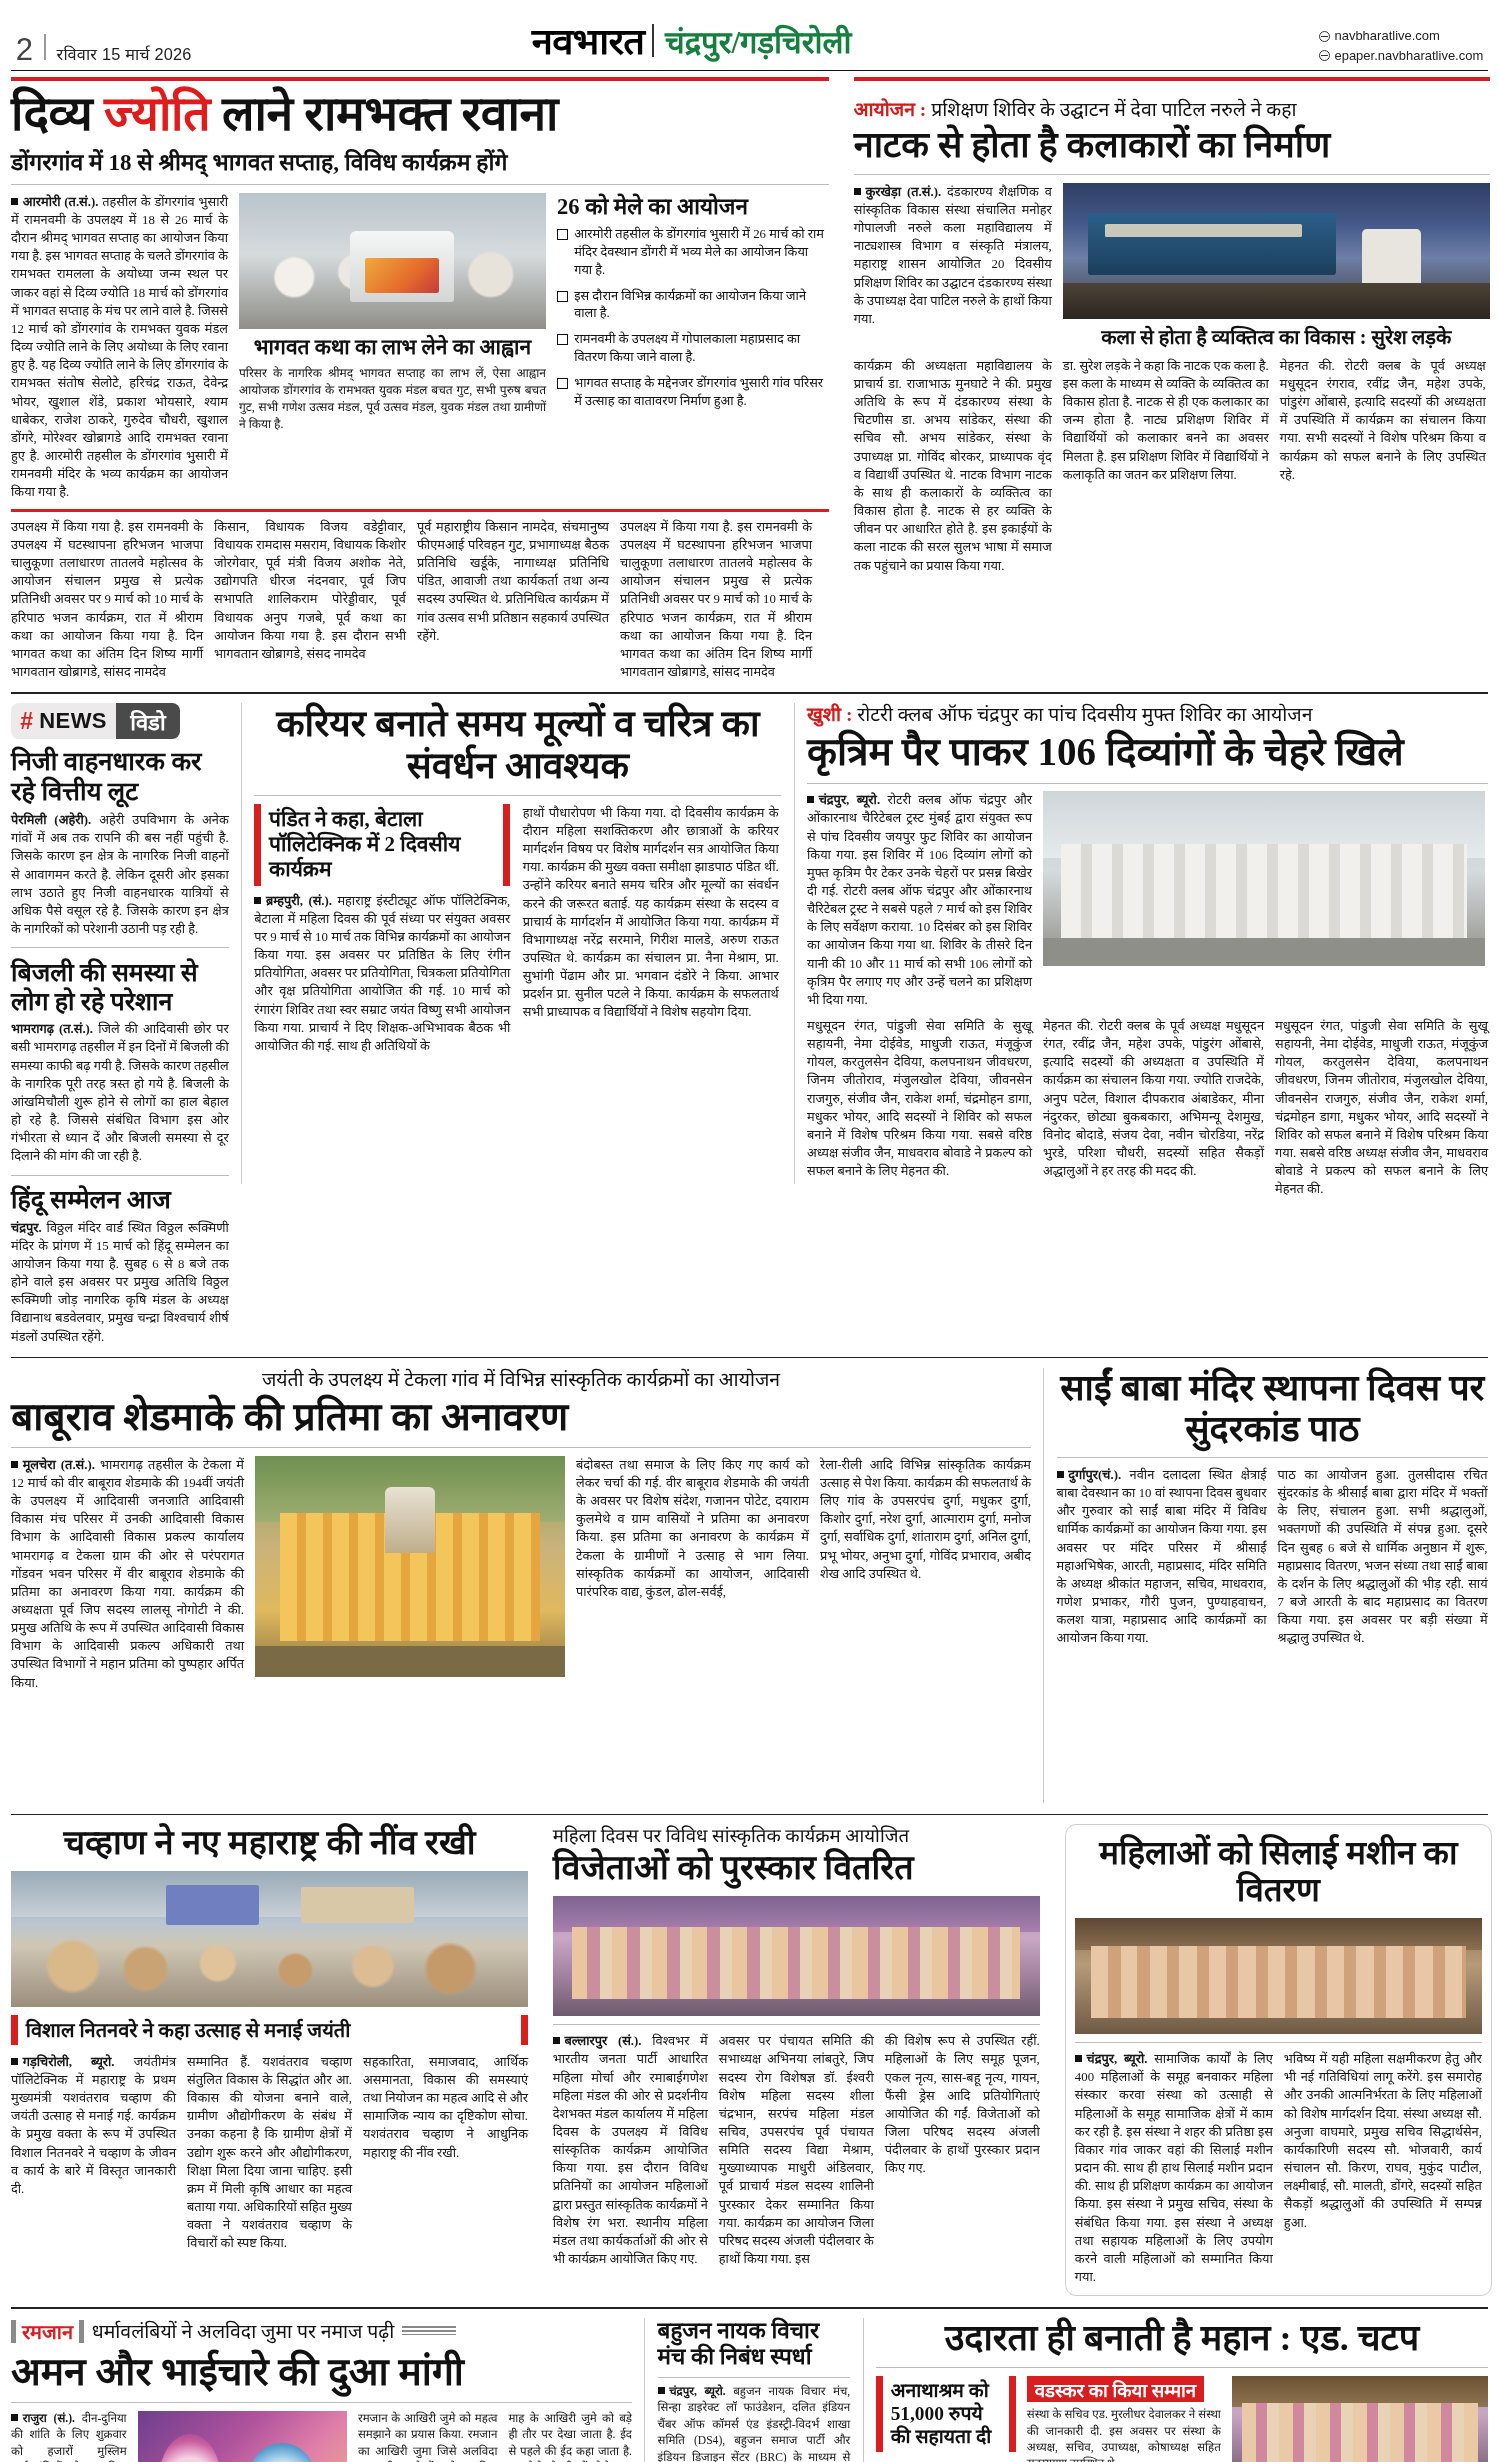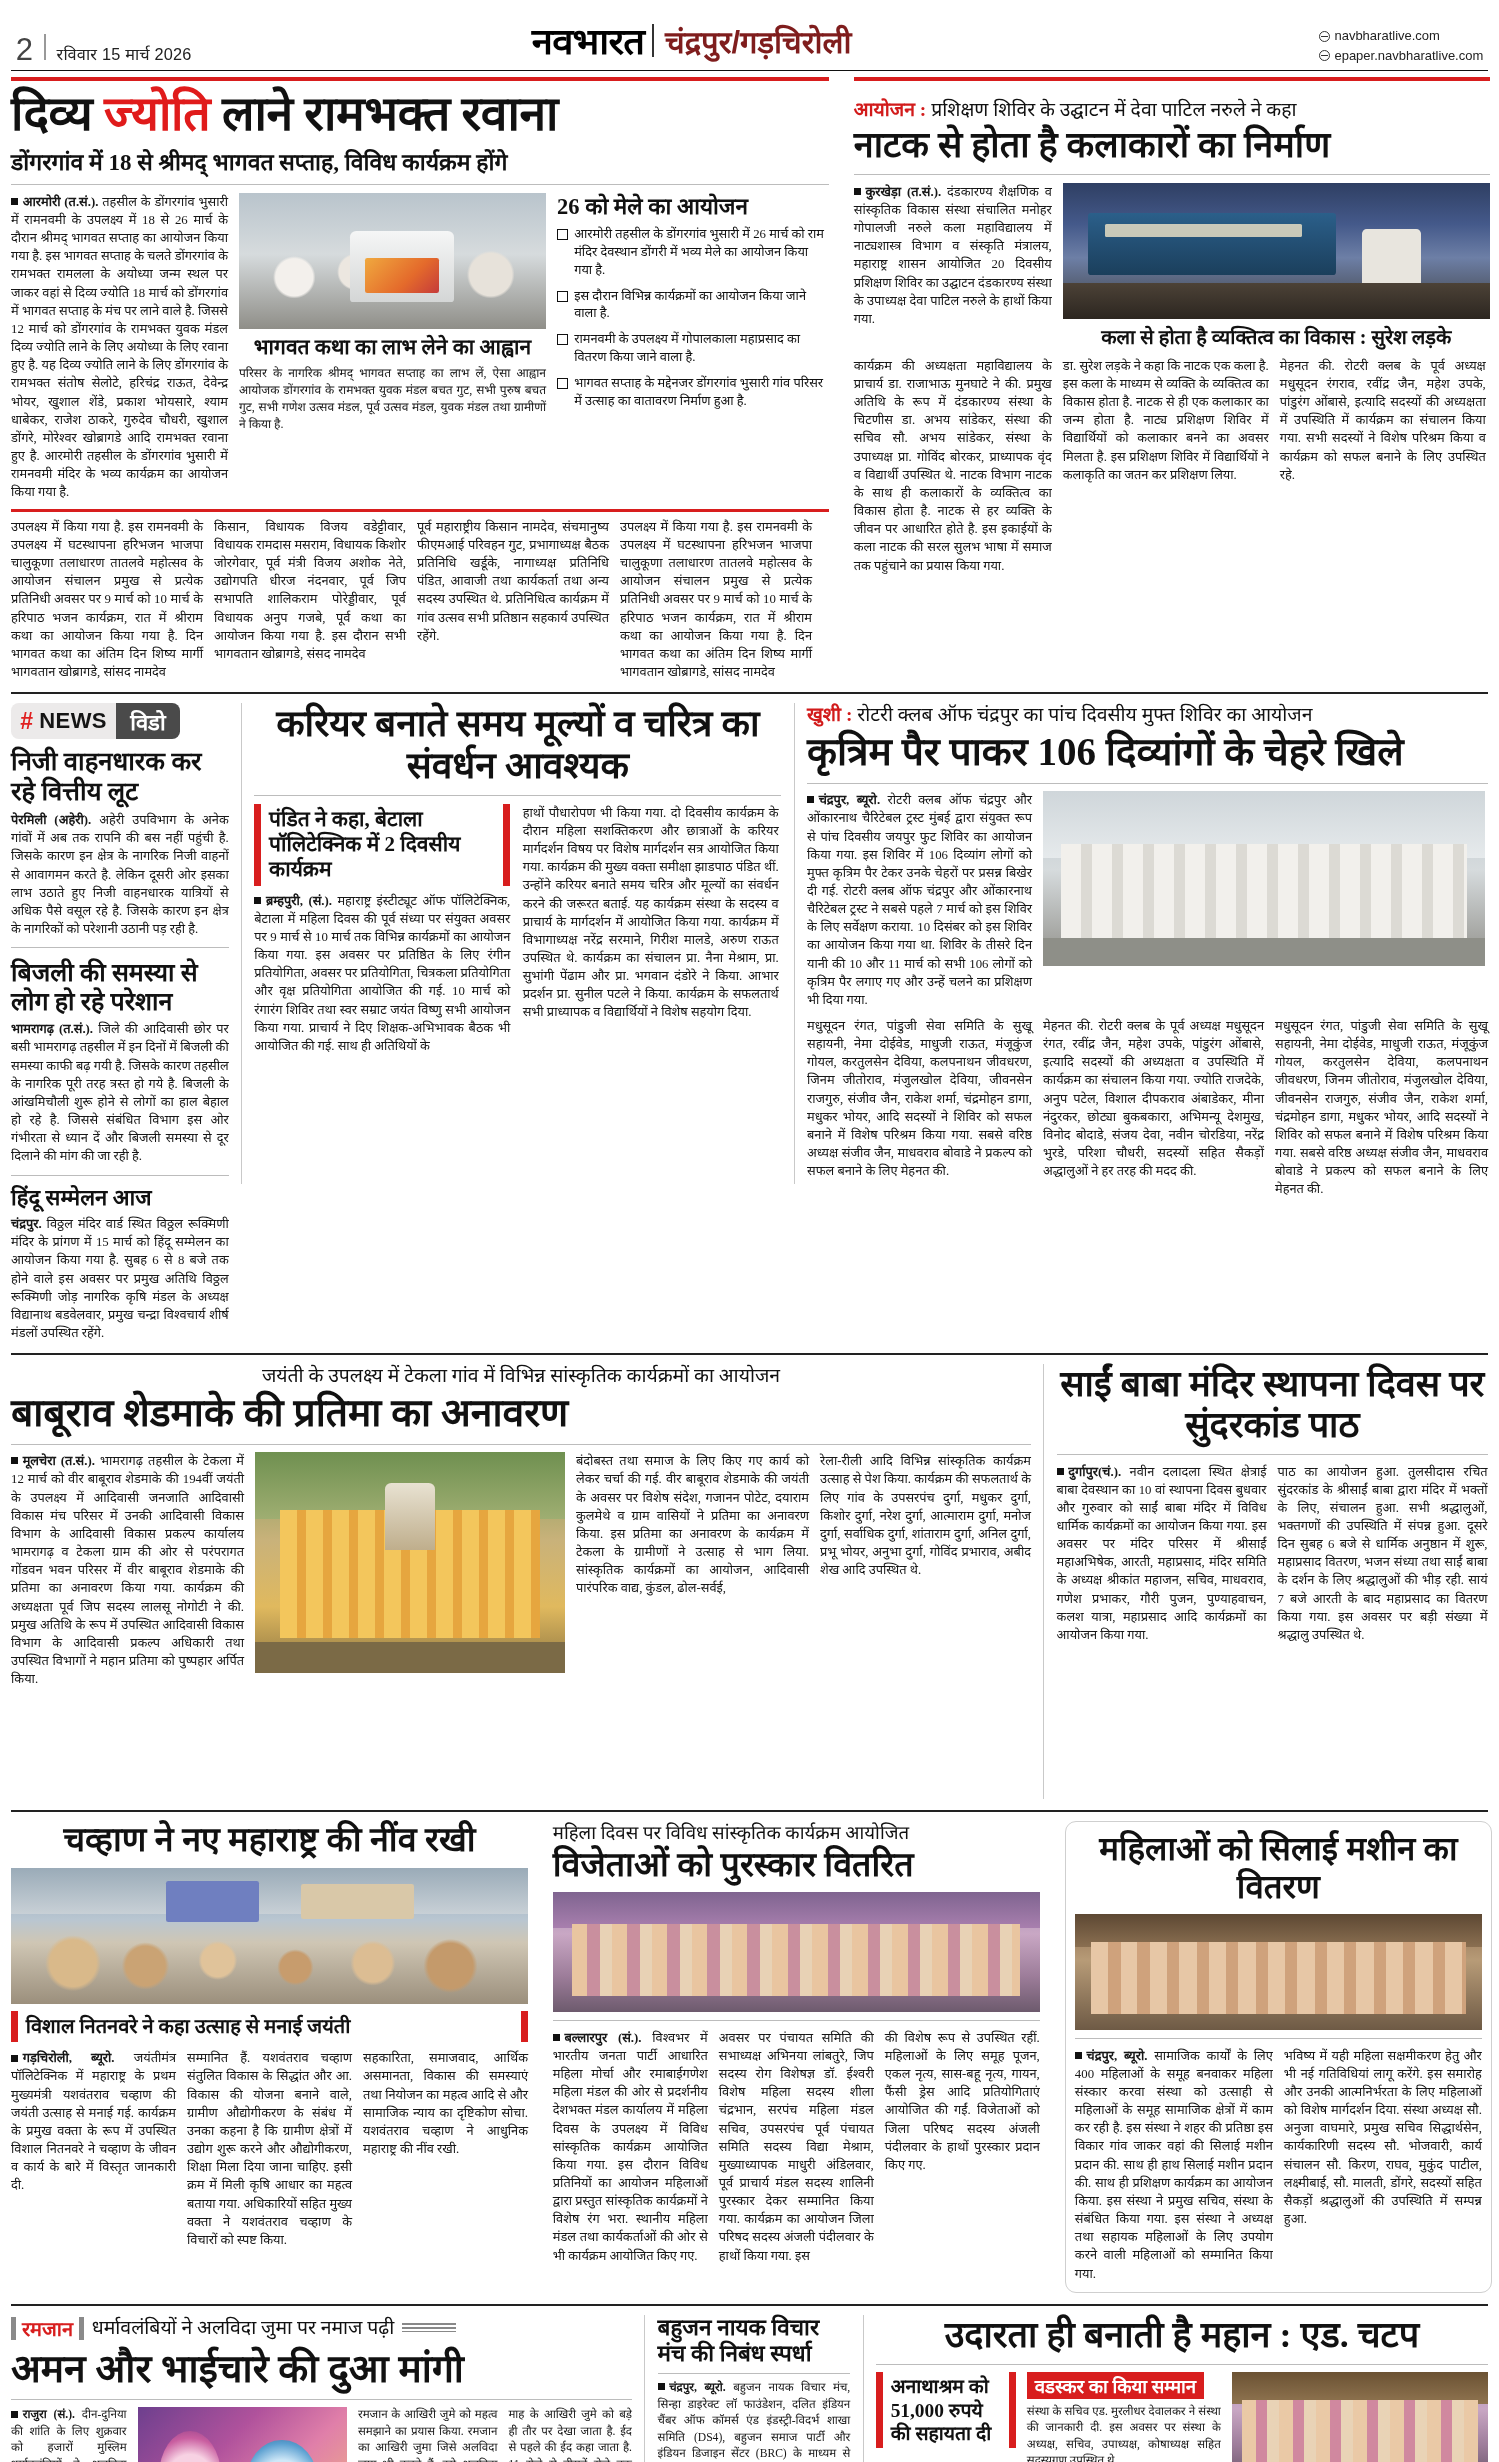--- a/index.html
+++ b/index.html
@@ -38,22 +38,22 @@
     font-size: 16.3px; color: #222; letter-spacing: 0.2px;
   }
   .mh-center { display: flex; align-items: center; gap: 11px; margin-right: 124px;}
   .mh-logo {
     font-family: "Liberation Serif", serif;
     font-weight: 700; font-size: 36px; letter-spacing: -0.8px; color: #000;
     transform: scaleX(1.06);
   }
   .mh-sep { width: 2.3px; height: 33px; background: #333; }
   .mh-edition {
-    font-family: Liberation Sans, sans-serif;
-    font-weight: 700; font-size: 31px; color: #7f1d1d;
+    font-family: Liberation Serif, serif;
+    font-weight: 700; font-size: 31px; color: #15803d;
   }
   .mh-right { font-family: "Liberation Sans", sans-serif; font-size: 13px; color: #222; text-align: left; line-height: 1.5; }
   .mh-right div { display:flex; align-items:center; gap:4.7px; }
   .globe {
     width: 11px; height: 11px; border: 1.2px solid #333; border-radius: 50%;
     display:inline-block; position: relative; flex: 0 0 auto;
   }
   .globe::after {
     content:""; position:absolute; left:0.8px; top:4px; width:7.8px; height:1.1px; background:#333;
   }
@@ -315,21 +315,21 @@
       <h3 class="hl-md" style="margin-top:7.8px; font-size:25.6px;">निजी वाहनधारक कर रहे वित्तीय लूट</h3>
       <p class="body-txt" style="margin-top:4.7px;"><b>पेरमिली (अहेरी).</b> अहेरी उपविभाग के अनेक गांवों में अब तक रापनि की बस नहीं पहुंची है. जिसके कारण इन क्षेत्र के नागरिक निजी वाहनों से आवागमन करते है. लेकिन दूसरी ओर इसका लाभ उठाते हुए निजी वाहनधारक यात्रियों से अधिक पैसे वसूल रहे है. जिसके कारण इन क्षेत्र के नागरिकों को परेशानी उठानी पड़ रही है.</p>
 
       <div class="rule-thin" style="margin:9.3px 0;"></div>
 
       <h3 class="hl-md" style="font-size:25px;">बिजली की समस्या से लोग हो रहे परेशान</h3>
       <p class="body-txt" style="margin-top:4.7px;"><b>भामरागढ़ (त.सं.).</b> जिले की आदिवासी छोर पर बसी भामरागढ़ तहसील में इन दिनों में बिजली की समस्या काफी बढ़ गयी है. जिसके कारण तहसील के नागरिक पूरी तरह त्रस्त हो गये है. बिजली के आंखमिचौली शुरू होने से लोगों का हाल बेहाल हो रहे है. जिससे संबंधित विभाग इस ओर गंभीरता से ध्यान दें और बिजली समस्या से दूर दिलाने की मांग की जा रही है.</p>
 
       <div class="rule-thin" style="margin:9.3px 0;"></div>
 
-      <h3 class="hl-md" style="font-size:22px;">हिंदू सम्मेलन आज</h3>
+      <h3 class="hl-md" style="font-size:25px;">हिंदू सम्मेलन आज</h3>
       <p class="body-txt" style="margin-top:4.7px;"><b>चंद्रपुर.</b> विठ्ठल मंदिर वार्ड स्थित विठ्ठल रूक्मिणी मंदिर के प्रांगण में 15 मार्च को हिंदू सम्मेलन का आयोजन किया गया है. सुबह 6 से 8 बजे तक होने वाले इस अवसर पर प्रमुख अतिथि विठ्ठल रूक्मिणी जोड़ नागरिक कृषि मंडल के अध्यक्ष विद्यानाथ बडवेलवार, प्रमुख चन्द्रा विश्वचार्य शीर्ष मंडलों उपस्थित रहेंगे.</p>
     </div>
 
     <div class="vrule" style="height:481px;"></div>
 
     <div style="width:535px;">
       <h2 class="hl-lg" style="font-size:37px; text-align:center;">करियर बनाते समय मूल्यों व चरित्र का संवर्धन आवश्यक</h2>
       <div class="rule-thin" style="margin:7.8px 0;"></div>
       <div style="display:flex; gap:12.4px;">
         <div style="width:256px;">

